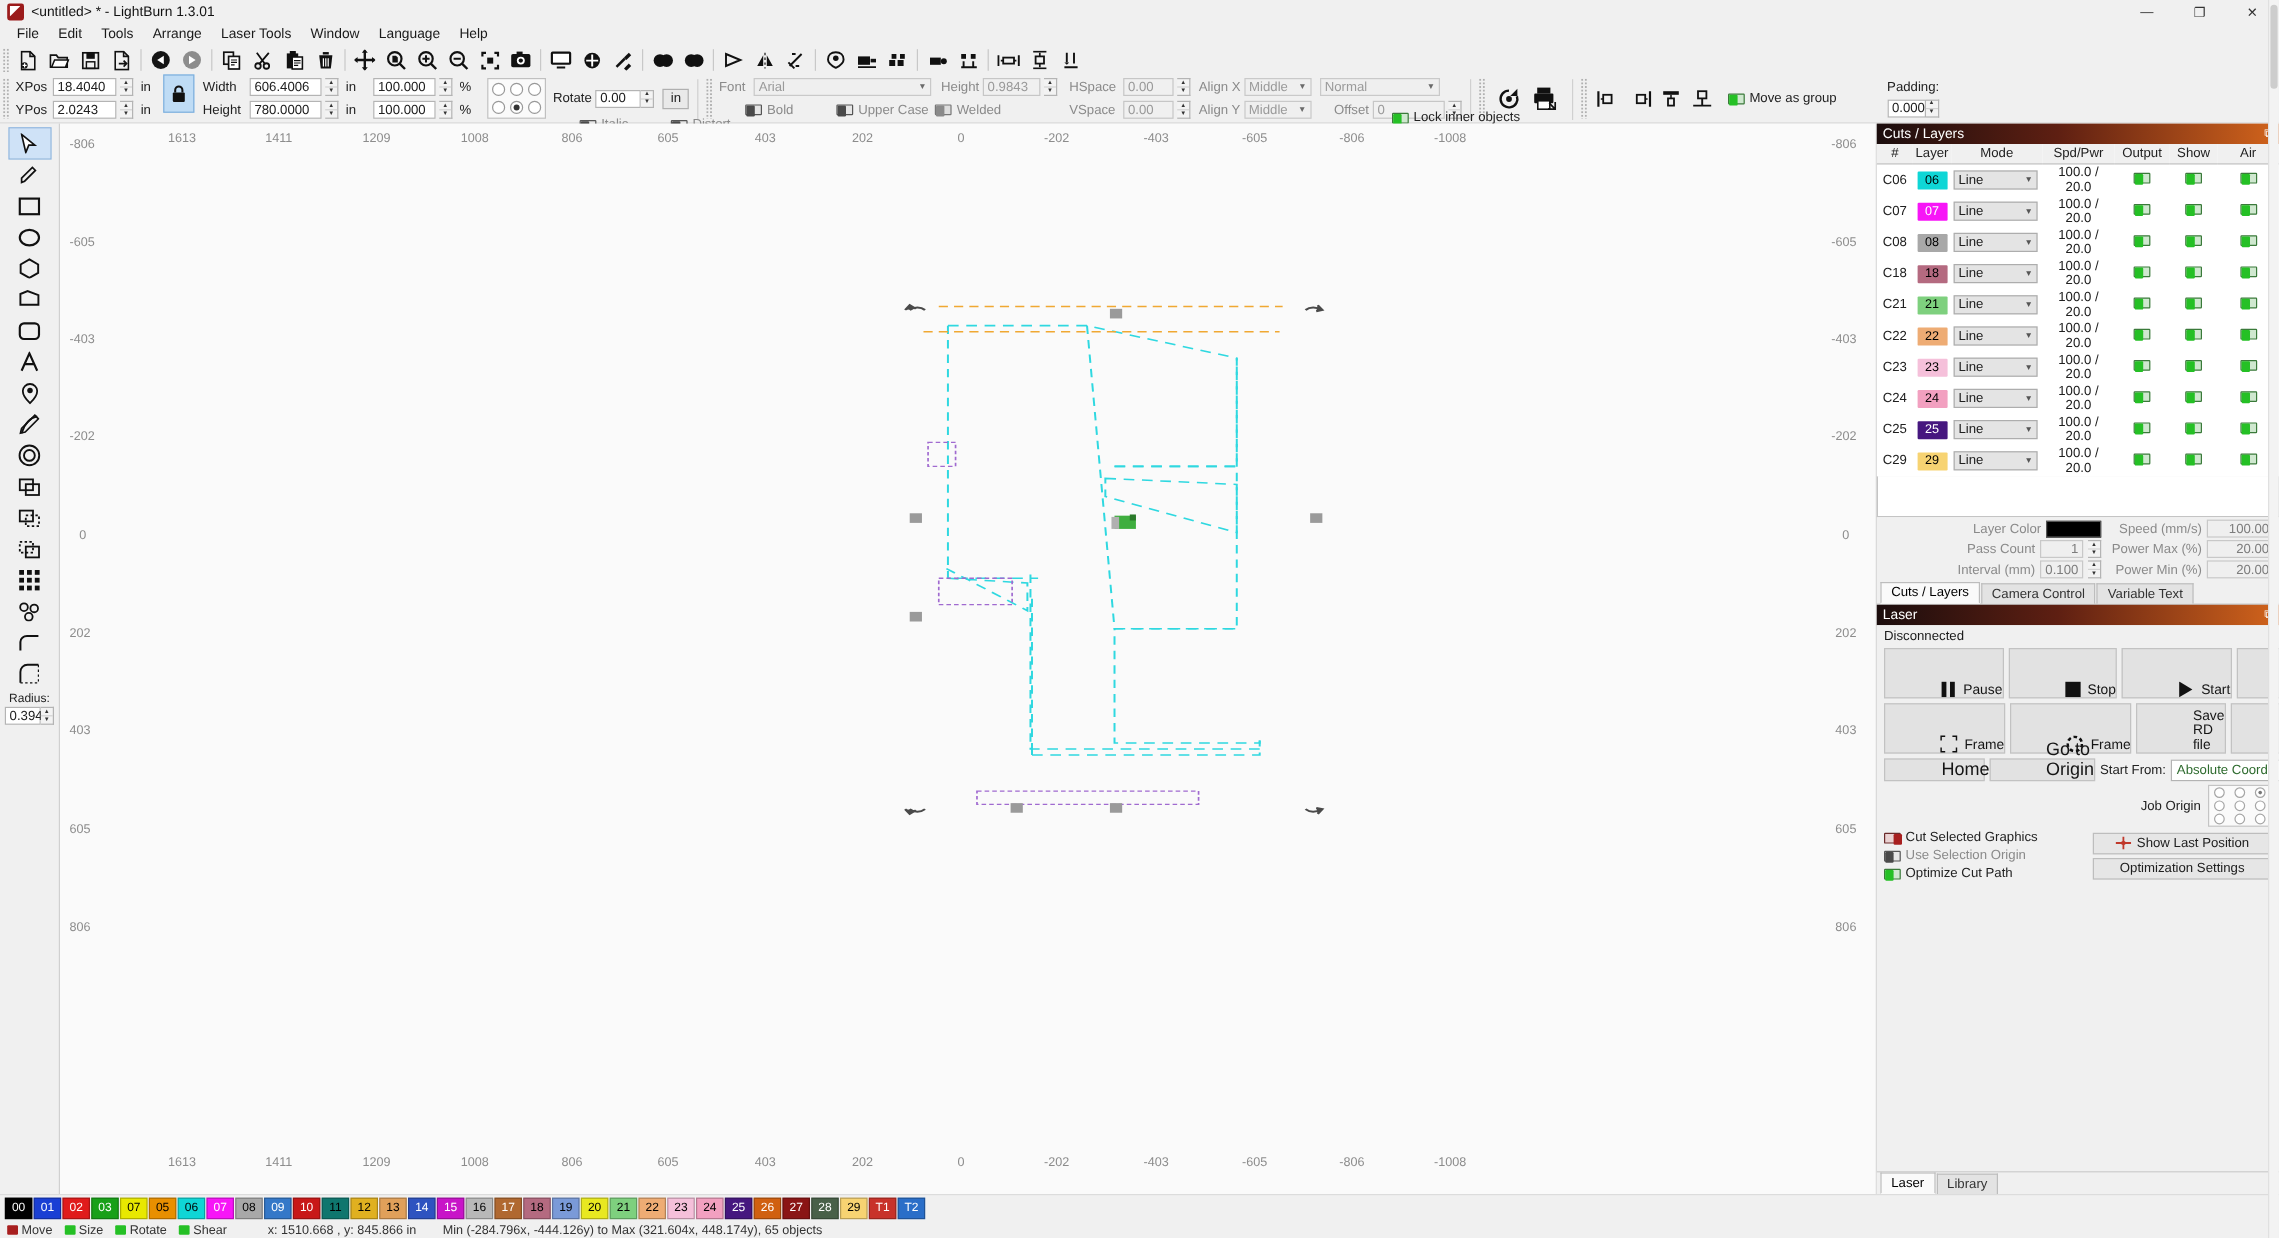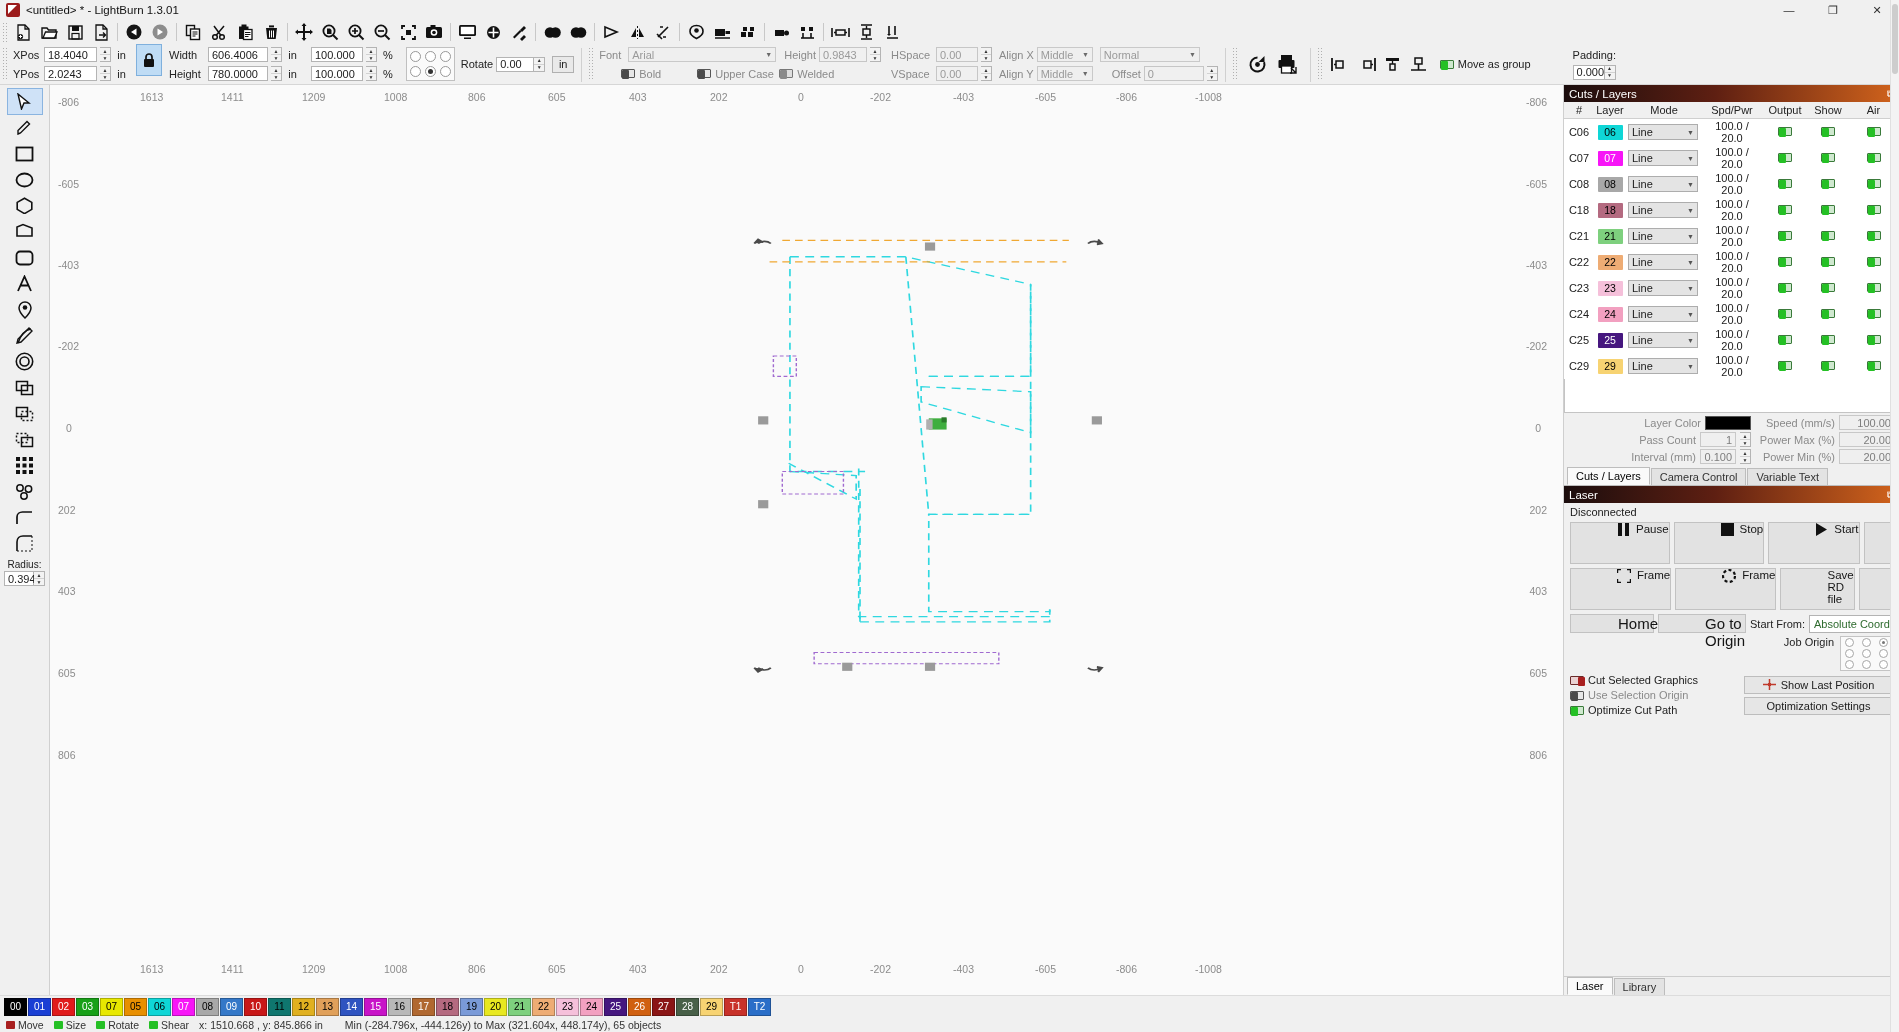--- a/index.html
+++ b/index.html
@@ -123,27 +123,27 @@
   .tabs { display:flex; height:18px; align-items:flex-end; background:#f0f0f0; padding-left:3px;
       border-bottom:1px solid #bdbdbd; }
   .tab { height:17px; padding:0 8px; font-size:11px; display:flex; align-items:center;
       border:1px solid #bdbdbd; border-bottom:none; background:#e3e3e3; margin-right:1px; color:#333; }
   .tab.active { background:#fafafa; height:18px; border-bottom:1px solid #fafafa; color:#000; }
 
   .laserpanel { padding:0; background:#f0f0f0; flex:1; display:flex; flex-direction:column; }
   .status-line { font-size:11px; color:#1a1a1a; padding:3px 6px 4px 6px; }
   .btn-grid { display:grid; grid-template-columns:repeat(4, 1fr); gap:4px; padding:0 6px; }
   .lbtn { height:42px; background:#e2e2e2; border:1px solid #c2c2c2; display:flex;
-      align-items:flex-start; justify-content:center; gap:6px; font-size:11.5px; color:#151515;padding-left:46px; }
+      align-items:flex-end; justify-content:center; gap:6px; font-size:11.5px; color:#151515;padding-left:46px; }
   .lbtn.small { height:19px; font-size:15px; }
   .row2 { display:flex; gap:4px; padding:4px 6px 0 6px; align-items:center; }
   .startfrom { display:flex; align-items:center; gap:4px; margin-left:auto; }
   .sf-combo { height:18px; border:1px solid #b3b3b3; background:#fff; color:#2e6b2e;
       font-size:11px; display:flex; align-items:center; padding:0 4px; width:116px; }
-  .joborigin { display:flex; align-items:flex-start; gap:6px; justify-content:flex-end; padding:3px 6px 0 0; }
+  .joborigin { display:flex; align-items:center; gap:6px; justify-content:flex-end; padding:3px 6px 0 0; }
   .jo-grid { display:grid; grid-template-columns:repeat(3,17px); grid-template-rows:repeat(3,11px);
       border:1px solid #c4c4c4; background:#fafafa; }
   .jo-cell { display:flex; align-items:center; justify-content:center; }
   .jo-cell span { width:9px; height:9px; border-radius:50%; border:1px solid #a6a6a6; background:#fff; display:block; position:relative; }
   .jo-cell.sel span::after { content:""; position:absolute; left:2px; top:2px; width:3px; height:3px;
       border-radius:50%; background:#777; }
   .optrow { display:flex; align-items:center; padding:3px 6px 0 6px; gap:6px; }
   .optcol { display:flex; flex-direction:column; gap:3px; }
   .wbtn { height:18px; border:1px solid #bdbdbd; background:#e6e6e6; font-size:11px;
       display:flex; align-items:center; justify-content:center; gap:5px; padding:0 8px; }
@@ -182,20 +182,30 @@
         <div class="sw"></div>
     </div>
     <div class="title-text">&lt;untitled&gt; * - LightBurn 1.3.01</div>
     <div class="win-buttons">
       <div class="win-btn">—</div>
       <div class="win-btn">❐</div>
       <div class="win-btn close">✕</div>
     </div>
   </div>
 
+  <div class="menubar">
+    <div class="menu-item">File</div>
+    <div class="menu-item">Edit</div>
+    <div class="menu-item">Tools</div>
+    <div class="menu-item">Arrange</div>
+    <div class="menu-item">Laser Tools</div>
+    <div class="menu-item">Window</div>
+    <div class="menu-item">Language</div>
+    <div class="menu-item">Help</div>
+  </div>
 
   <div class="toolbar-row">
     <div class="grip"></div>
     <div class="tb-btn">
         <svg width="17" height="17" viewBox="0 0 17 17">
           <path d="M3 1h7l4 4v11H3z" fill="none" stroke="#111" stroke-width="1.3"></path>
           <path d="M10 1v4h4" fill="none" stroke="#111" stroke-width="1.3"></path>
           <circle cx="5.5" cy="12.5" r="2.6" fill="#111"></circle>
           <path d="M5.5 10.8v3.4M3.8 12.5h3.4" stroke="#fff" stroke-width="1"></path>
         </svg>
@@ -1331,16 +1341,16 @@
       <span>Size</span>
     </div>
     <div class="sb-item">
       <span class="sb-dot" style="background:#25c025"></span>
       <span>Rotate</span>
     </div>
     <div class="sb-item">
       <span class="sb-dot" style="background:#25c025"></span>
       <span>Shear</span>
     </div>
-    <div style="margin-left:0">x: 1510.668 , y: 845.866 in</div>
+    <div style="margin-left:24px">x: 1510.668 , y: 845.866 in</div>
     <div style="margin-left:12px">Min (-284.796x, -444.126y) to Max (321.604x, 448.174y), 65 objects</div>
   </div>
 </div>
 
 </body></html>

